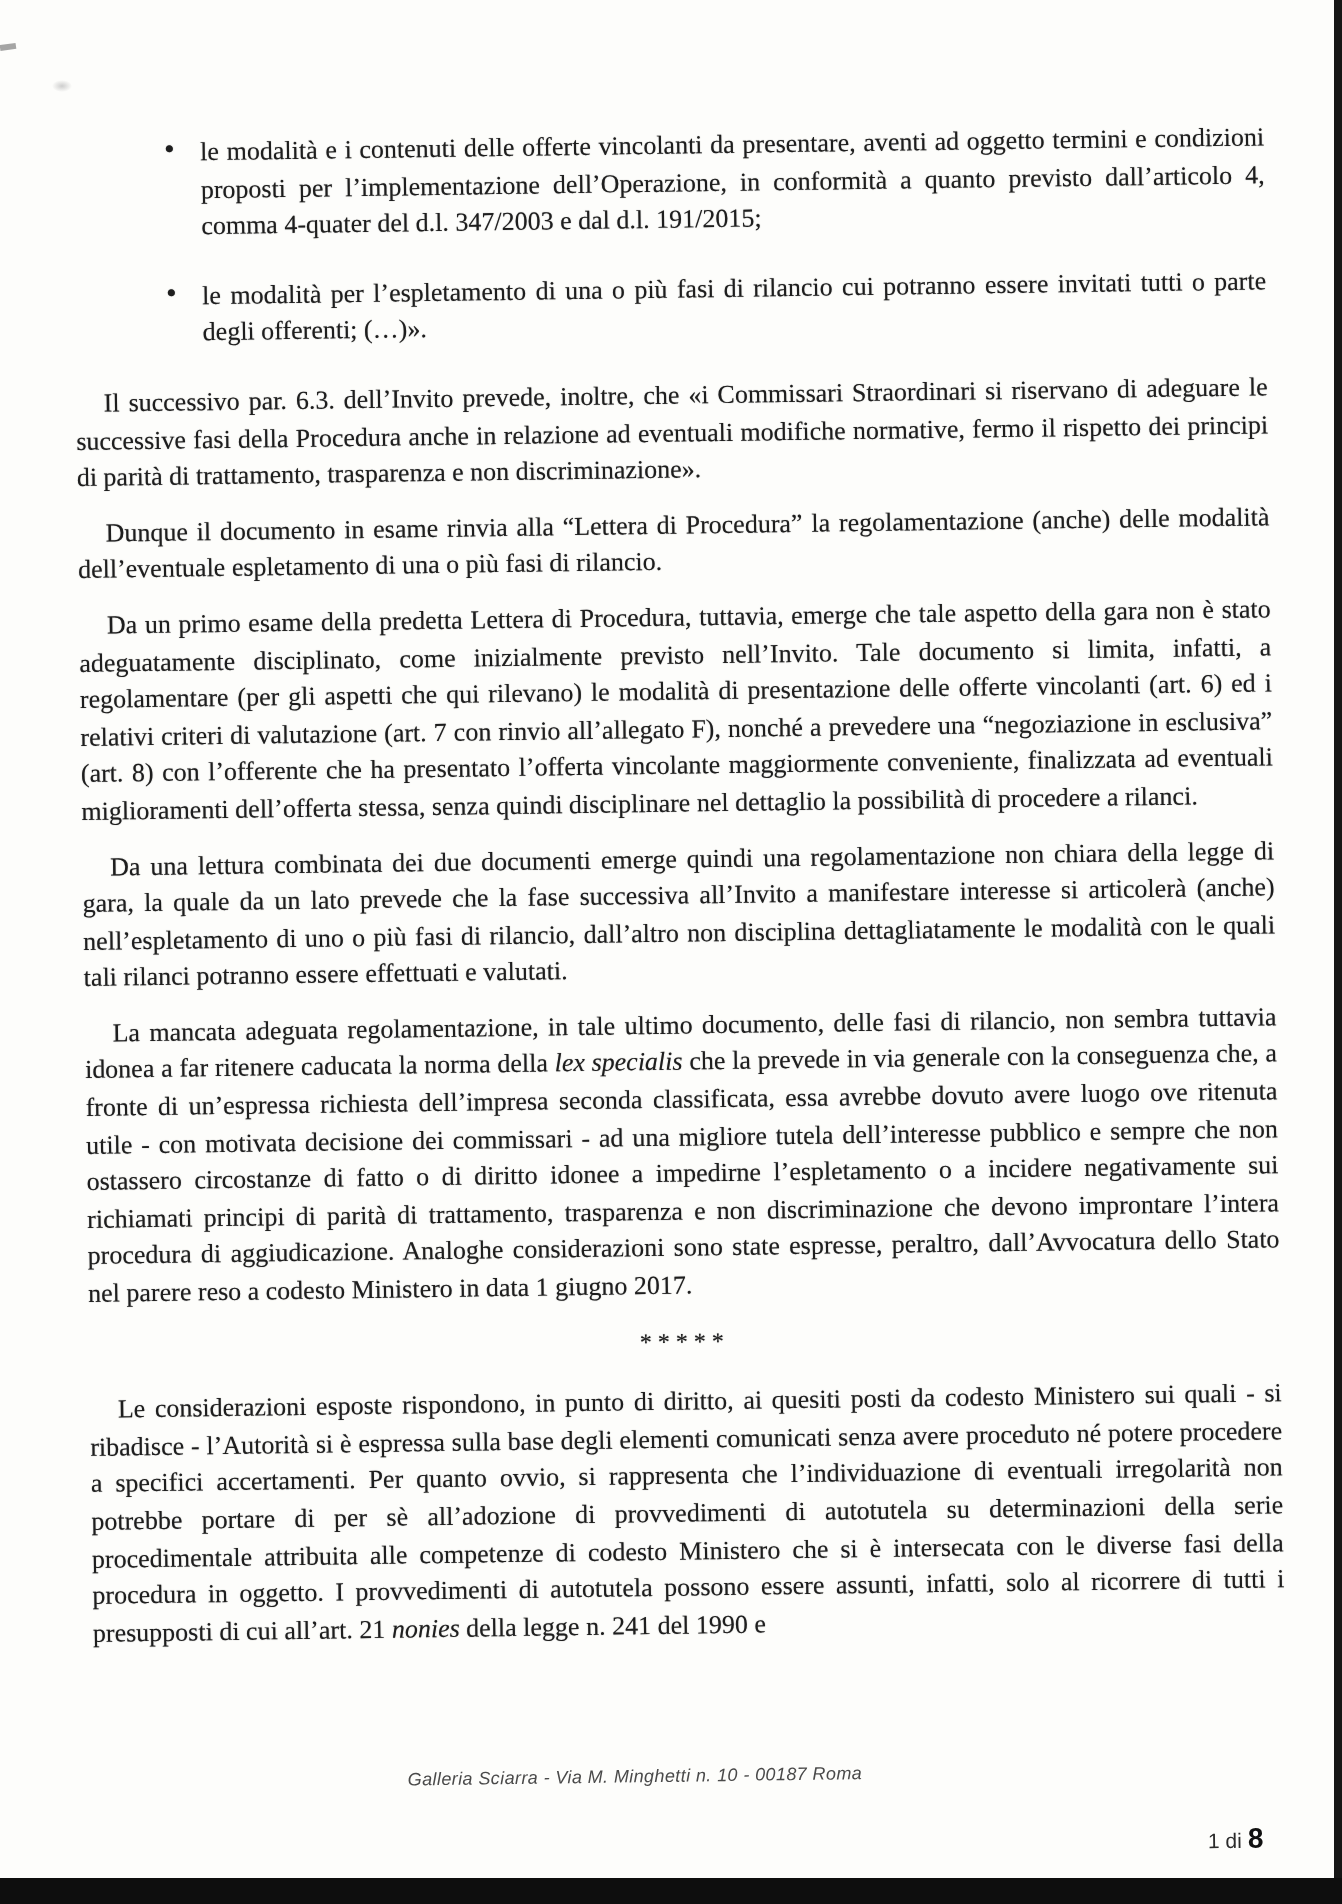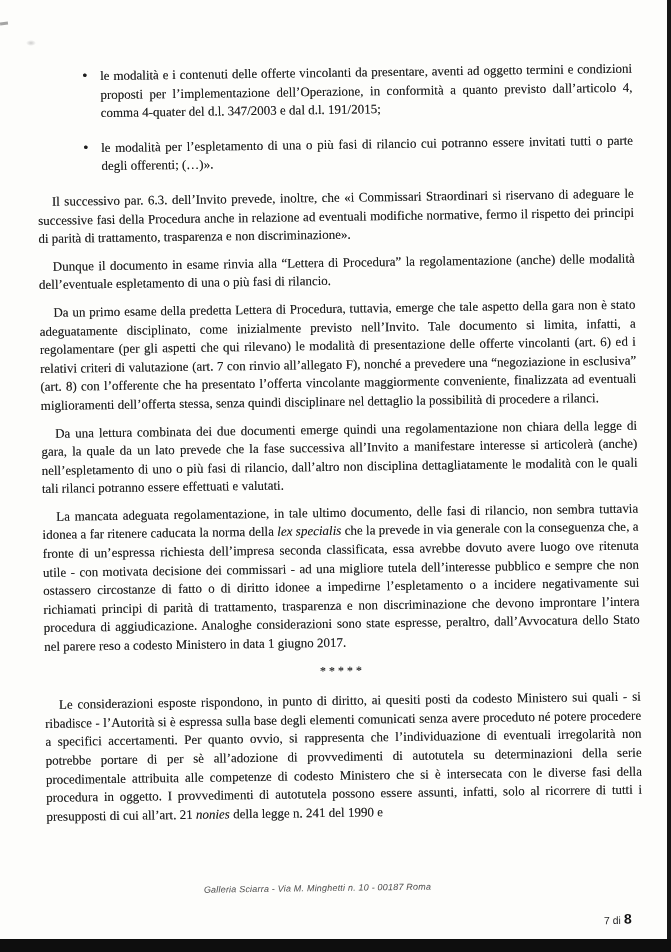--- a/index.html
+++ b/index.html
@@ -118,19 +118,19 @@
         <div class="para"><span>Da un primo esame della predetta Lettera di Procedura, tuttavia, emerge che tale aspetto della gara non è stato adeguatamente disciplinato, come inizialmente previsto nell’Invito. Tale documento si limita, infatti, a regolamentare (per gli aspetti che qui rilevano) le modalità di presentazione delle offerte vincolanti (art. 6) ed i relativi criteri di valutazione (art. 7 con rinvio all’allegato F), nonché a prevedere una “negoziazione in esclusiva” (art. 8) con l’offerente che ha presentato l’offerta vincolante maggiormente conveniente, finalizzata ad eventuali miglioramenti dell’offerta stessa, senza quindi disciplinare nel dettaglio la possibilità di procedere a rilanci.</span></div>
         <div class="para"><span>Da una lettura combinata dei due documenti emerge quindi una regolamentazione non chiara della legge di gara, la quale da un lato prevede che la fase successiva all’Invito a manifestare interesse si articolerà (anche) nell’espletamento di uno o più fasi di rilancio, dall’altro non disciplina dettagliatamente le modalità con le quali tali rilanci potranno essere effettuati e valutati.</span></div>
         <div class="para"><span>La mancata adeguata regolamentazione, in tale ultimo documento, delle fasi di rilancio, non sembra tuttavia idonea a far ritenere caducata la norma della </span><i>lex specialis</i><span> che la prevede in via generale con la conseguenza che, a fronte di un’espressa richiesta dell’impresa seconda classificata, essa avrebbe dovuto avere luogo ove ritenuta utile - con motivata decisione dei commissari - ad una migliore tutela dell’interesse pubblico e sempre che non ostassero circostanze di fatto o di diritto idonee a impedirne l’espletamento o a incidere negativamente sui richiamati principi di parità di trattamento, trasparenza e non discriminazione che devono improntare l’intera procedura di aggiudicazione. Analoghe considerazioni sono state espresse, peraltro, dall’Avvocatura dello Stato nel parere reso a codesto Ministero in data 1 giugno 2017.</span></div>
         <div class="separator"><span>*****</span></div>
         <div class="para"><span>Le considerazioni esposte rispondono, in punto di diritto, ai quesiti posti da codesto Ministero sui quali - si ribadisce - l’Autorità si è espressa sulla base degli elementi comunicati senza avere proceduto né potere procedere a specifici accertamenti. Per quanto ovvio, si rappresenta che l’individuazione di eventuali irregolarità non potrebbe portare di per sè all’adozione di provvedimenti di autotutela su determinazioni della serie procedimentale attribuita alle competenze di codesto Ministero che si è intersecata con le diverse fasi della procedura in oggetto. I provvedimenti di autotutela possono essere assunti, infatti, solo al ricorrere di tutti i presupposti di cui all’art. 21 </span><i>nonies</i><span> della legge n. 241 del 1990 e</span></div>
       </div>
 
     <div class="footer">Galleria Sciarra - Via M. Minghetti n. 10 - 00187 Roma</div>
 
     <div class="page-num">
-      <span>7 di</span><span class="total">8</span>
+      <span>1 di</span><span class="total">8</span>
     </div>
   </div>
 
   <div class="scan-edge-right"></div>
   <div class="scan-edge-bottom"></div>
 </div>
 
 </body></html>

